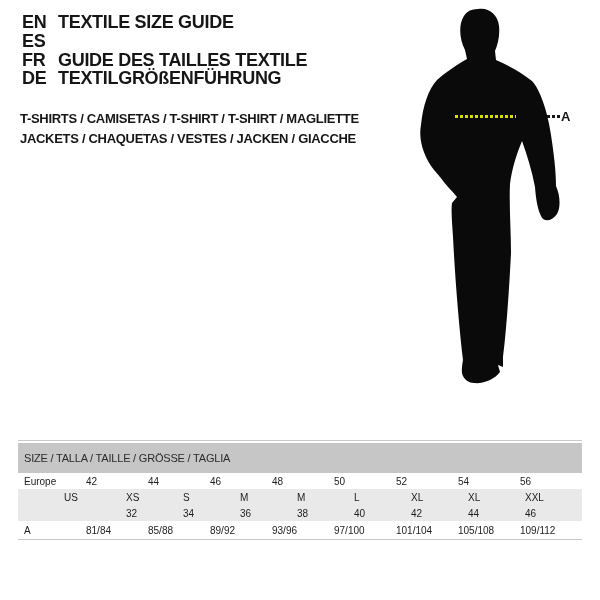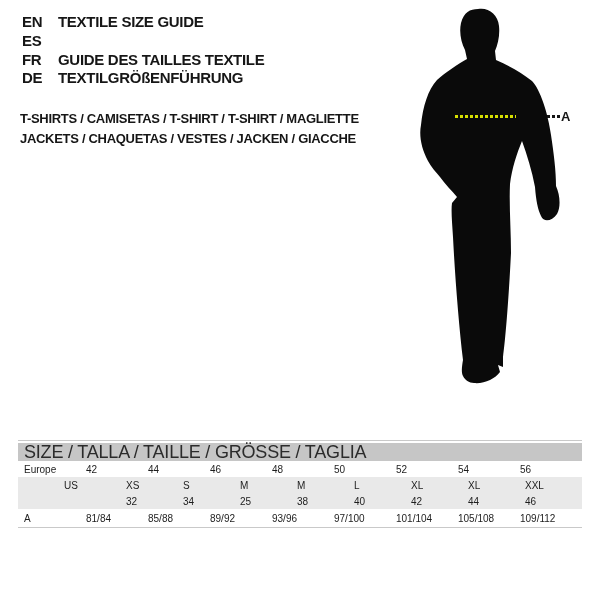--- a/index.html
+++ b/index.html
@@ -2,40 +2,40 @@
 <html style="--dash_accent: #d6df00; --silhouette: #0a0a0a; --table_header_bg: #c6c6c6; --table_alt_row_bg: #e9e9e9; --rule: #c9c9c9; --text: #161616;"><head>
 <meta charset="utf-8">
 <style>
   html,body{margin:0;padding:0;background:#fff;}
   #canvas{
     position:relative;width:600px;height:600px;background:#fff;overflow:hidden;
     font-family:"Liberation Sans", sans-serif;color:var(--text,#161616);
   }
   
   .lang-block{position:absolute;left:22px;top:13px;}
-  .lang-row{display:flex;line-height:18.8px;font-size:15px;font-weight:700;letter-spacing:-0.3px;}
+  .lang-row{display:flex;line-height:18.8px;font-size:18px;font-weight:700;letter-spacing:-0.3px;}
   .lang-code{width:36px;flex:0 0 36px;}
   
   .cat-block{position:absolute;left:20px;top:109px;font-size:13px;font-weight:700;letter-spacing:-0.3px;line-height:19.5px;}
   
   .man{position:absolute;left:415px;top:5px;width:150px;height:385px;}
   .man path{fill:var(--silhouette,#0a0a0a);}
   
   .measure-yellow{position:absolute;left:455px;top:115px;width:61px;height:3px;
     background:repeating-linear-gradient(90deg,var(--dash_accent,#d6df00) 0 3px,transparent 3px 5px);}
   .measure-black{position:absolute;left:547px;top:115px;width:13px;height:3px;
     background:repeating-linear-gradient(90deg,#151515 0 3px,transparent 3px 5px);}
   .measure-label{position:absolute;left:561px;top:109px;font-size:13px;font-weight:700;}
   
   .section-title{position:absolute;left:20px;top:420px;font-size:12.5px;font-weight:700;letter-spacing:-0.2px;}
   
   .rule-top{position:absolute;left:18px;top:440px;width:564px;height:1px;background:var(--rule,#c9c9c9);}
   .table{position:absolute;left:18px;top:443px;width:564px;border-bottom:1px solid var(--rule,#c9c9c9);}
-  .t-header{height:18px;display:flex;align-items:center;padding-left:6px;box-sizing:border-box;
-    background:var(--table_header_bg,#c6c6c6);font-size:18px;letter-spacing:-0.2px;color:#2b2b2b;}
+  .t-header{height:30px;display:flex;align-items:center;padding-left:6px;box-sizing:border-box;
+    background:var(--table_header_bg,#c6c6c6);font-size:11px;letter-spacing:-0.2px;color:#2b2b2b;}
   .t-row{display:grid;grid-template-columns:68px repeat(8,1fr);align-items:center;height:16px;font-size:10px;color:#1d1d1d;}
   .t-row:last-child{height:18px;}
   .t-row.alt{background:var(--table_alt_row_bg,#e9e9e9);padding-left:40px;}
   .t-label{padding-left:6px;}
   .t-cell{text-align:left;}
   
   .footnote{position:absolute;left:20px;top:549px;font-size:12.5px;font-weight:700;letter-spacing:-0.2px;}
 </style>
 </head>
 <body>
@@ -128,21 +128,21 @@
       <span class="t-cell">L</span>
       <span class="t-cell">XL</span>
       <span class="t-cell">XL</span>
       <span class="t-cell">XXL</span>
     </div>
 
     <div class="t-row alt">
       <span class="t-label"></span>
       <span class="t-cell">32</span>
       <span class="t-cell">34</span>
-      <span class="t-cell">25</span>
+      <span class="t-cell">36</span>
       <span class="t-cell">38</span>
       <span class="t-cell">40</span>
       <span class="t-cell">42</span>
       <span class="t-cell">44</span>
       <span class="t-cell">46</span>
     </div>
 
     <div class="t-row">
       <span class="t-label">A</span>
       <span class="t-cell">81/84</span>

